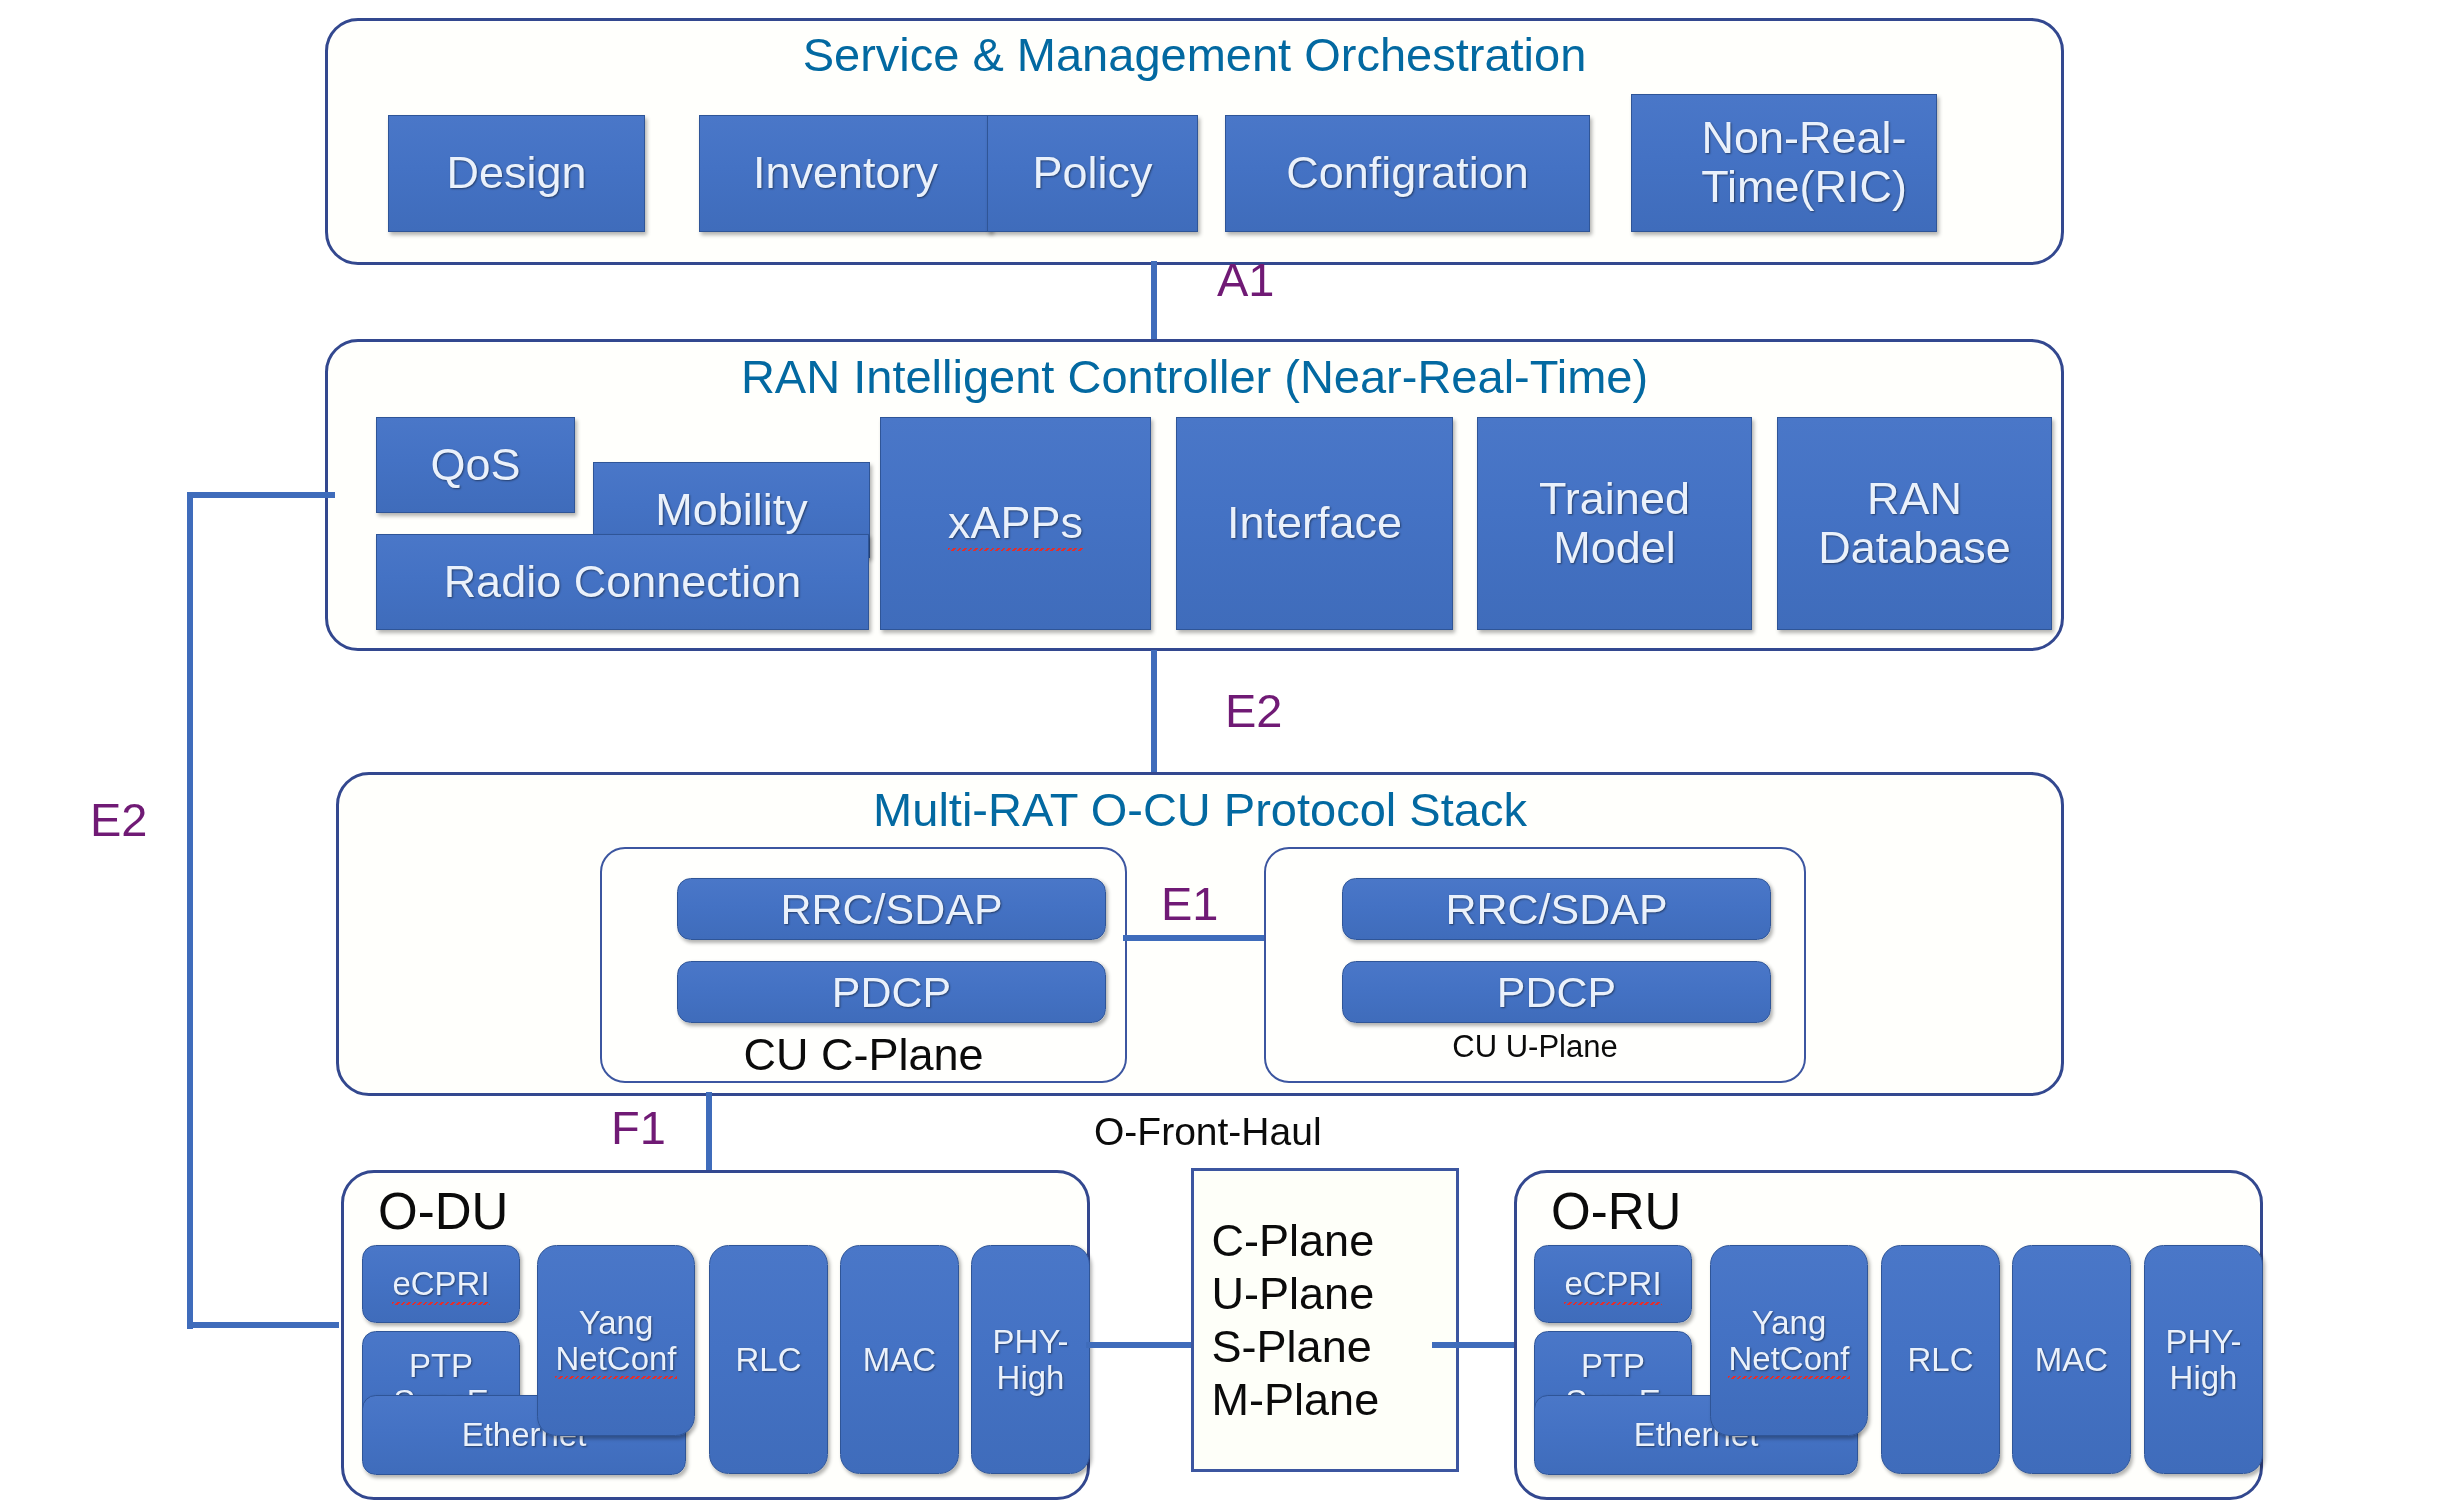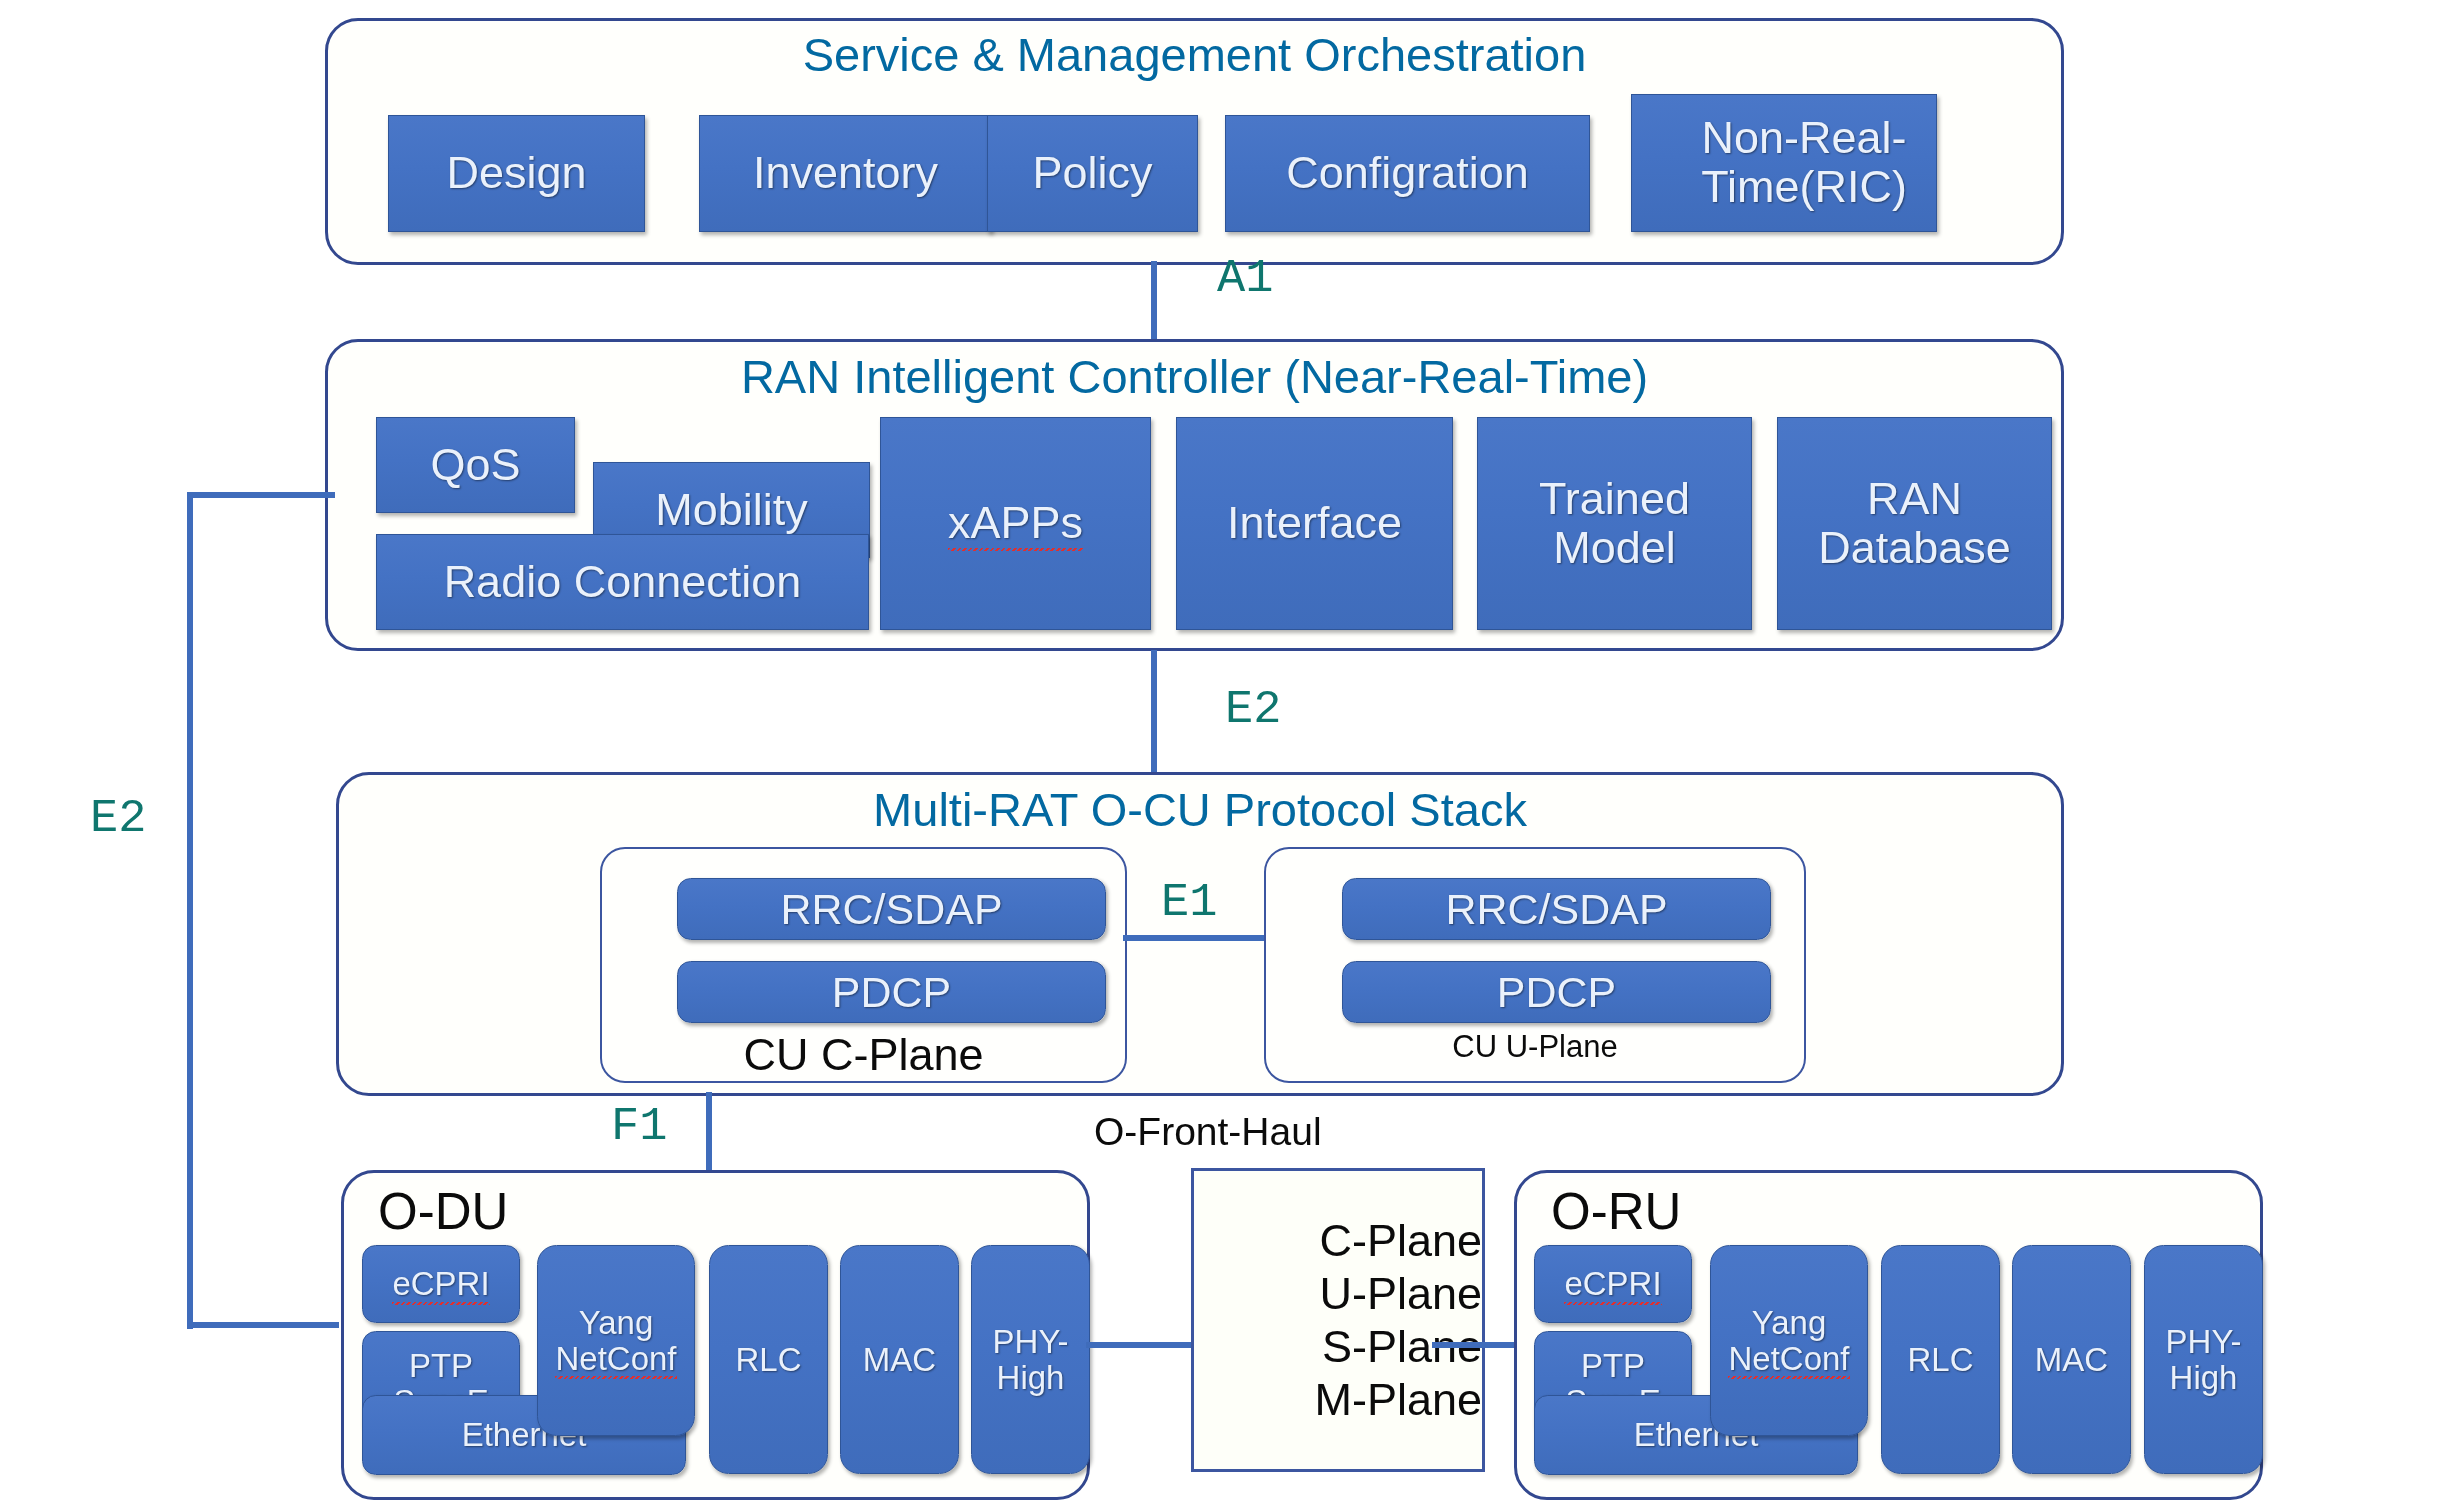--- a/index.html
+++ b/index.html
@@ -111,23 +111,22 @@
 
   
   .conn {
     position: absolute;
     background: #3f6cbb;
   }
   .conn.v { width: 5.9px; }
   .conn.h { height: 5.9px; }
   .conn-label {
     position: absolute;
-    color: #0f766e;
-    white-space: nowrap;
-    font-family: Liberation Mono, monospace;
+    color: #701a75;
+    white-space: nowrap;
   }
   .free-label {
     position: absolute;
     color: #0b0b0b;
     white-space: nowrap;
   }
 </style>
 </head>
 <body>
 
@@ -209,21 +208,21 @@
     <span class="sp">Yang
 NetConf</span>
   </div>
   <div class="blk round2" style="left:709px; top:1245px; width:119px; height:229px; font-size:33px;">RLC</div>
   <div class="blk round2" style="left:840px; top:1245px; width:119px; height:229px; font-size:33px;">MAC</div>
   <div class="blk round2" style="left:971px; top:1245px; width:119px; height:229px; font-size:33px;">PHY-
 High</div>
 
   <div class="conn h" style="left:1086px; top:1342px; width:107px; height:5.9px;"></div>
 
-  <div class="fh-box" style="left:1191px; top:1168px; width:294px; height:304px;text-align:right;">
+  <div class="fh-box" style="left:1191px; top:1168px; width:268px; height:304px;">
     <div class="fh-line" style="font-size:45px;">C-Plane</div>
     <div class="fh-line" style="font-size:45px;">U-Plane</div>
     <div class="fh-line" style="font-size:45px;">S-Plane</div>
     <div class="fh-line" style="font-size:45px;">M-Plane</div>
   </div>
 
   <div class="conn h" style="left:1432px; top:1342px; width:107px; height:5.9px;"></div>
 
   <div class="panel" style="left:1514px; top:1170px; width:749px; height:330px;"></div>
   <div class="corner-title" style="left:1551px; top:1182px; font-size:51px;">O-RU</div>

